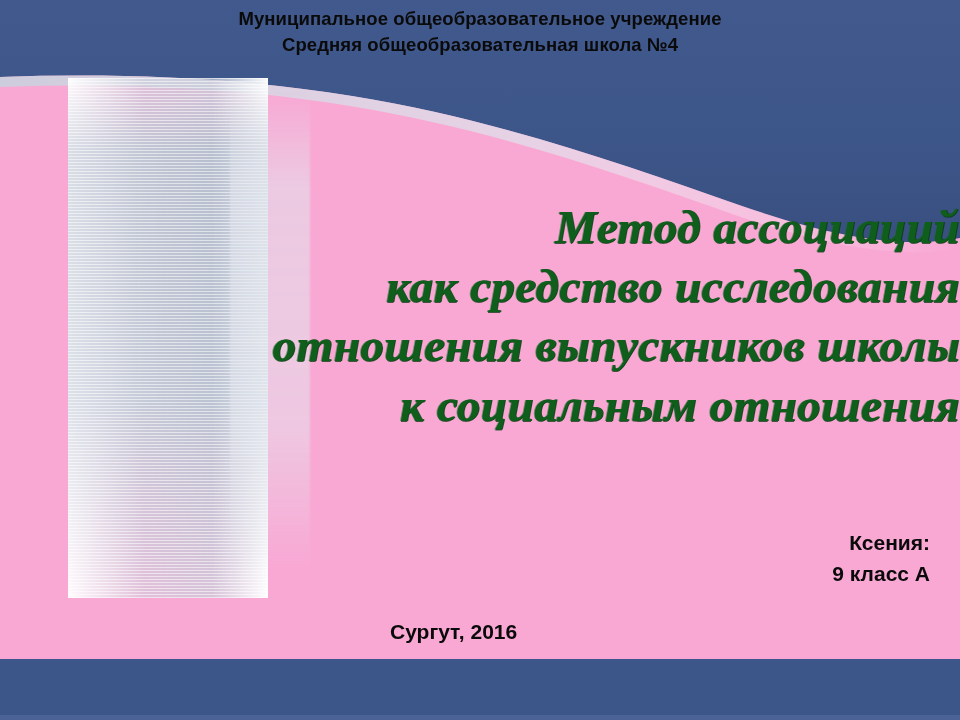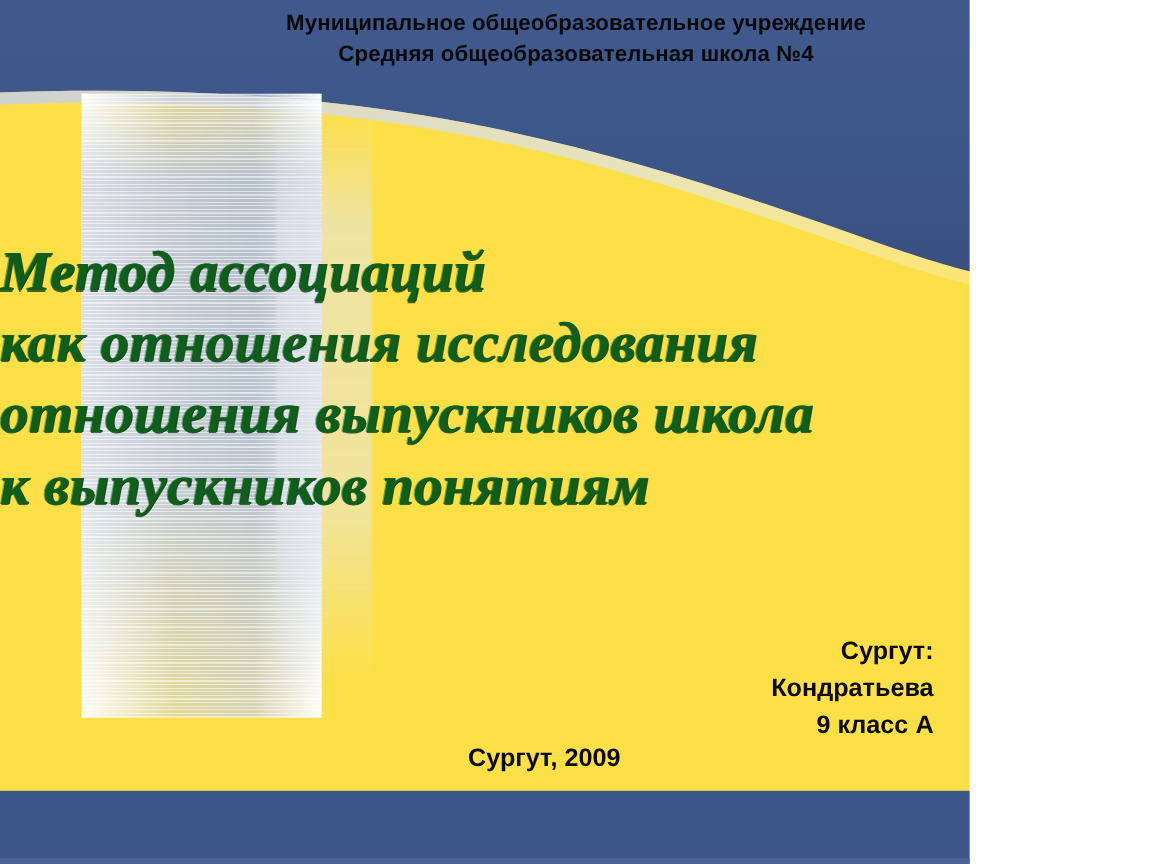--- a/index.html
+++ b/index.html
@@ -7,24 +7,24 @@
     margin: 0;
     padding: 0;
     background: #ffffff;
   }
   body {
     font-family: "Liberation Sans", sans-serif;
   }
 
   .slide {
     position: relative;
-    width: 808px;
+    width: 960px;
     height: 720px;
     overflow: hidden;
-    background: #fde047;
+    background: #f9a8d4;
   }
 
   
 
   .bg-layer {
     position: absolute;
     inset: 0;
     overflow: hidden;
     pointer-events: none;
   }
@@ -102,21 +102,21 @@
   }
   .header-text .line { display: block; white-space: pre; }
 
   
 
   .title-block {
     position: absolute;
     left: 0;
     top: 198px;
     width: 960px;
-    text-align: left;
+    text-align: right;
     z-index: 4;
   }
   .title-line {
     display: block;
     font-family: "Liberation Serif", "DejaVu Serif", serif;
     font-style: italic;
     font-weight: bold;
     font-size: 47px;
     line-height: 1.26;
     color: #0f5e1c;
@@ -213,28 +213,27 @@
     <div class="left-ribbon-2"></div>
   </div>
 
   <div class="header-text">
     <span class="line">Муниципальное общеобразовательное учреждение</span>
     <span class="line">Средняя общеобразовательная школа №4</span>
   </div>
 
   <div class="title-block">
     <span class="title-line">Метод ассоциаций</span>
-    <span class="title-line">как отношения исследования</span>
-    <span class="title-line">отношения выпускников школа</span>
-    <span class="title-line">к выпускников понятиям</span>
+    <span class="title-line">как средство исследования</span>
+    <span class="title-line">отношения выпускников школы</span>
+    <span class="title-line">к социальным отношения</span>
   </div>
 
   <div class="author-block">
-    <span class="line">Сургут:</span>
-    <span class="line">Кондратьева</span>
+    <span class="line">Ксения:</span>
     <span class="line">9 класс А</span>
   </div>
 
-  <div class="place-date">Сургут, 2009</div>
+  <div class="place-date">Сургут, 2016</div>
 
   <div class="footer-band"></div>
 
 </div>
 
 </body></html>

